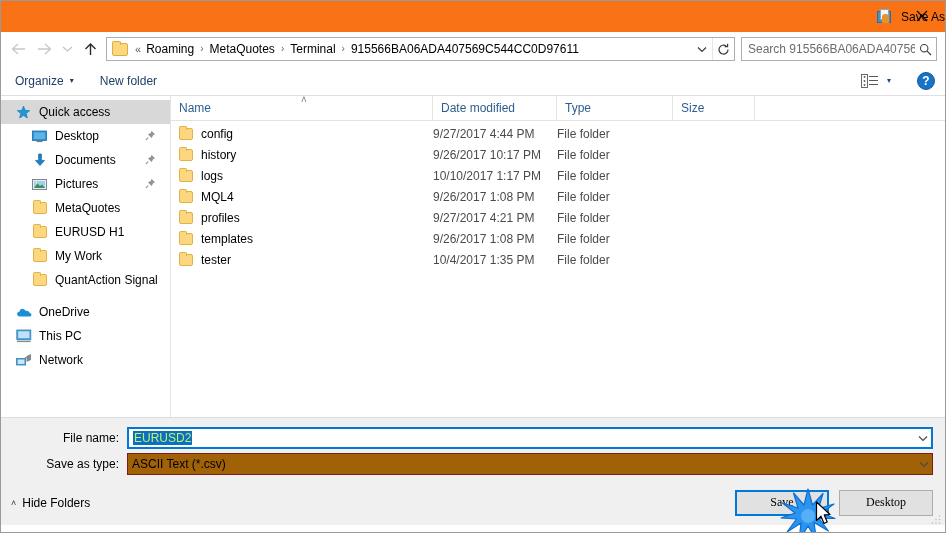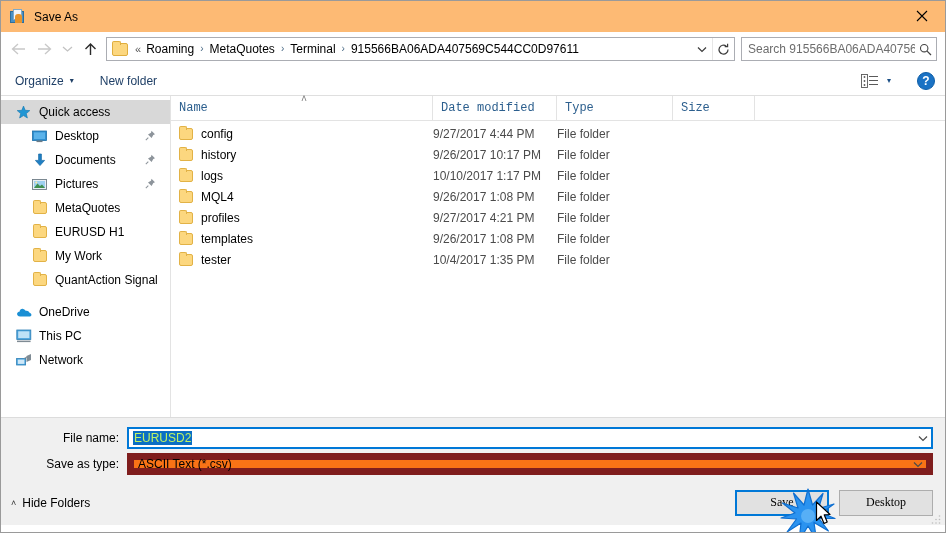--- a/index.html
+++ b/index.html
@@ -12,24 +12,25 @@
   }
   body {
     background: #ffffff;
     border: 1px solid #9a9a9a;
     position: relative;
   }
 
   
   .titlebar {
     height: 31px;
-    background: #fdba74;
-    display: flex;
-    align-items: center;
-    position: relative;
+    background: #f97316;
+    display: flex;
+    align-items: center;
+    position: relative;
+    justify-content: flex-end;
   }
   .title-icon {
     width: 16px; height: 16px;
     margin-left: 9px; margin-right: 8px;
     position: relative;
     flex: none;
   }
   .title-icon .ti-back {
     position: absolute; left: 0; top: 2px;
     width: 14px; height: 12px;
@@ -270,21 +271,20 @@
   .col {
     font-size: 12px;
     color: #2c5f8e;
     height: 25px;
     display: flex;
     align-items: center;
     padding-left: 8px;
     border-right: 1px solid #e3e3e3;
     flex: none;
     position: relative;
-    font-family: Liberation Mono, monospace;
   }
   .col-name { width: 262px; }
   .col-date { width: 124px; }
   .col-type { width: 116px; }
   .col-size { width: 82px; }
   .col-blank { flex: 1 1 auto; border-right: none; }
   .sort-arrow {
     position: absolute;
     left: 130px; top: -2px;
     color: #7a7a7a;
@@ -335,21 +335,21 @@
     flex: 1 1 auto;
     height: 22px;
     margin-right: 12px;
     display: flex;
     align-items: center;
     position: relative;
     background: #ffffff;
     border: 1px solid #7a7a7a;
   }
   .combo.focused { border: 2px solid #0078d7; }
-  .combo.readonly { background: #f97316; border: 7px solid #7f1d1d; }
+  .combo.readonly { background: #a16207; border: 1px solid #7f1d1d; }
   .combo-text {
     flex: 1 1 auto;
     font-size: 12px;
     color: #000;
     padding-left: 4px;
     white-space: nowrap;
     overflow: hidden;
   }
   .sel-text {
     background: #0b6fc4;

